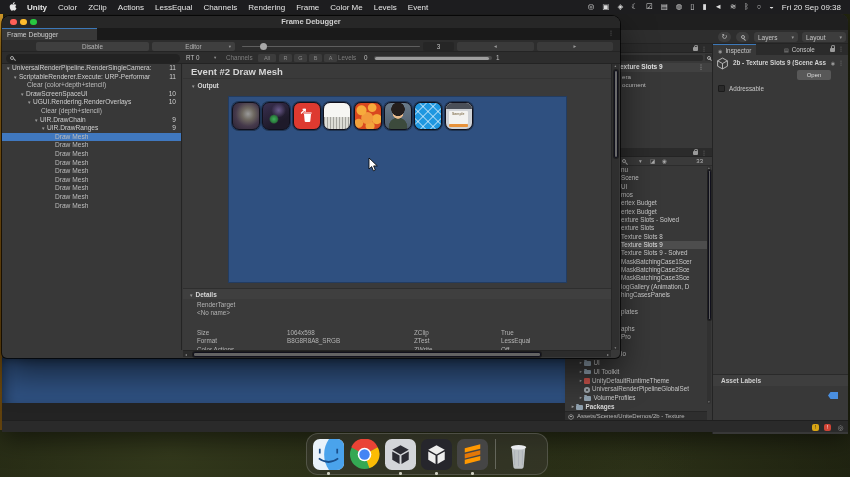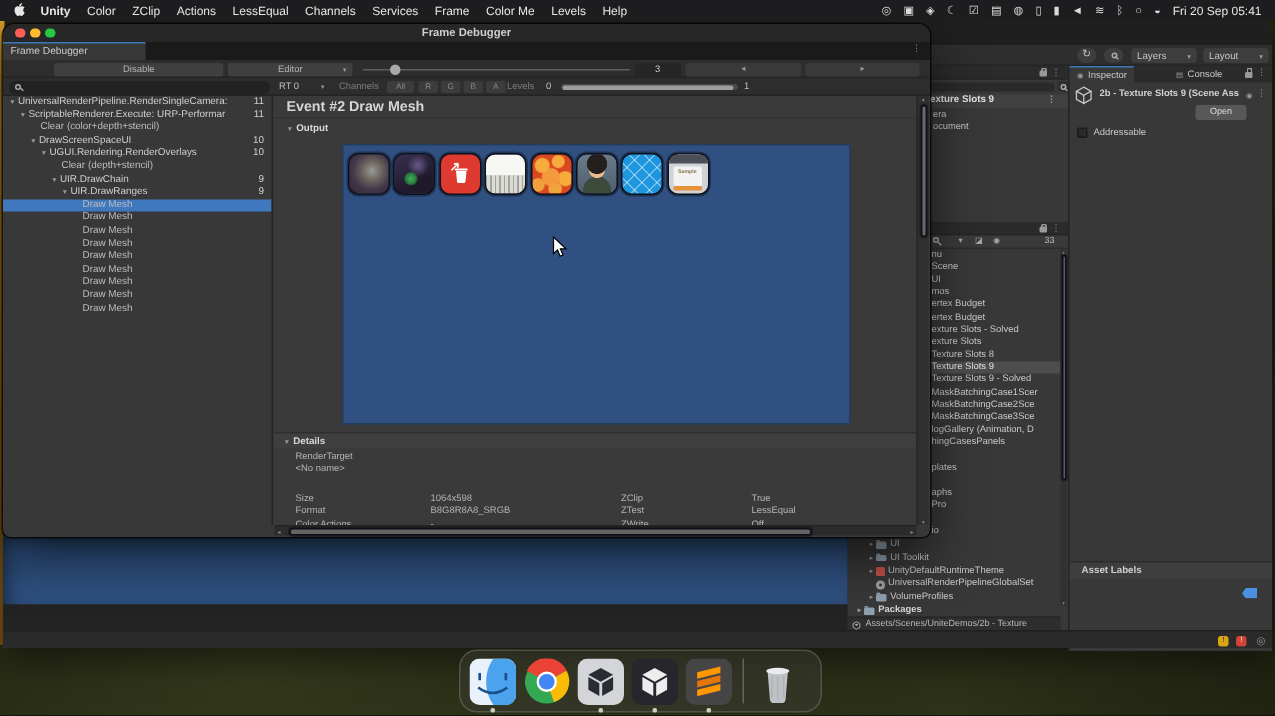--- a/index.html
+++ b/index.html
@@ -233,43 +233,43 @@
           <path fill="#e6e6e6" d="M8.3 6.4c0-1.6 1.3-2.3 1.3-2.3S8.8 2.9 7.3 2.9c-.9 0-1.5.5-1.9.5-.5 0-1.2-.5-2-.5C1.8 2.9.6 4.3.6 6.5c0 2.4 1.8 5 3 5 .6 0 .8-.4 1.7-.4.9 0 1 .4 1.7.4 1.1 0 2.3-2.2 2.6-3.1-1-.4-1.3-1.2-1.3-2zM6.6 1.9C7.1 1.3 7.4.5 7.3 0c-.7.1-1.5.5-1.9 1.1-.4.5-.8 1.3-.6 2 .7 0 1.4-.5 1.8-1.2z"></path>
         </svg>
     </span>
     <div class="menu-items" id="menu-items">
         <span class="mitem bold">Unity</span>
         <span class="mitem">Color</span>
         <span class="mitem">ZClip</span>
         <span class="mitem">Actions</span>
         <span class="mitem">LessEqual</span>
         <span class="mitem">Channels</span>
-        <span class="mitem">Services</span>
+        <span class="mitem">Rendering</span>
         <span class="mitem">Frame</span>
         <span class="mitem">Color Me</span>
         <span class="mitem">Levels</span>
-        <span class="mitem">Help</span>
+        <span class="mitem">Event</span>
       </div>
     <div class="menu-status" id="menu-status">
         <span class="micon">◎</span>
         <span class="micon">▣</span>
         <span class="micon">◈</span>
         <span class="micon">☾</span>
         <span class="micon">☑</span>
         <span class="micon">▤</span>
         <span class="micon">◍</span>
         <span class="micon">▯</span>
         <span class="micon">▮</span>
         <span class="micon">◄</span>
         <span class="micon">≋</span>
         <span class="micon">ᛒ</span>
         <span class="micon">○</span>
         <span class="micon">◒</span>
       </div>
-    <span class="clock">Fri 20 Sep 05:41</span>
+    <span class="clock">Fri 20 Sep 09:38</span>
   </div>
 
   <div class="uwin">
     <div class="u-titlebar"></div>
     <div class="u-toolbar">
       <span class="u-circbtn" style="left:716px;">↻</span>
       <span class="u-circbtn" style="left:734px;"><span class="magicon" style="margin-top:2.5px;"></span></span>
       <div class="u-btn" style="left:752px;width:44px;">
         <span>Layers</span>
         <span class="chev">▾</span>

